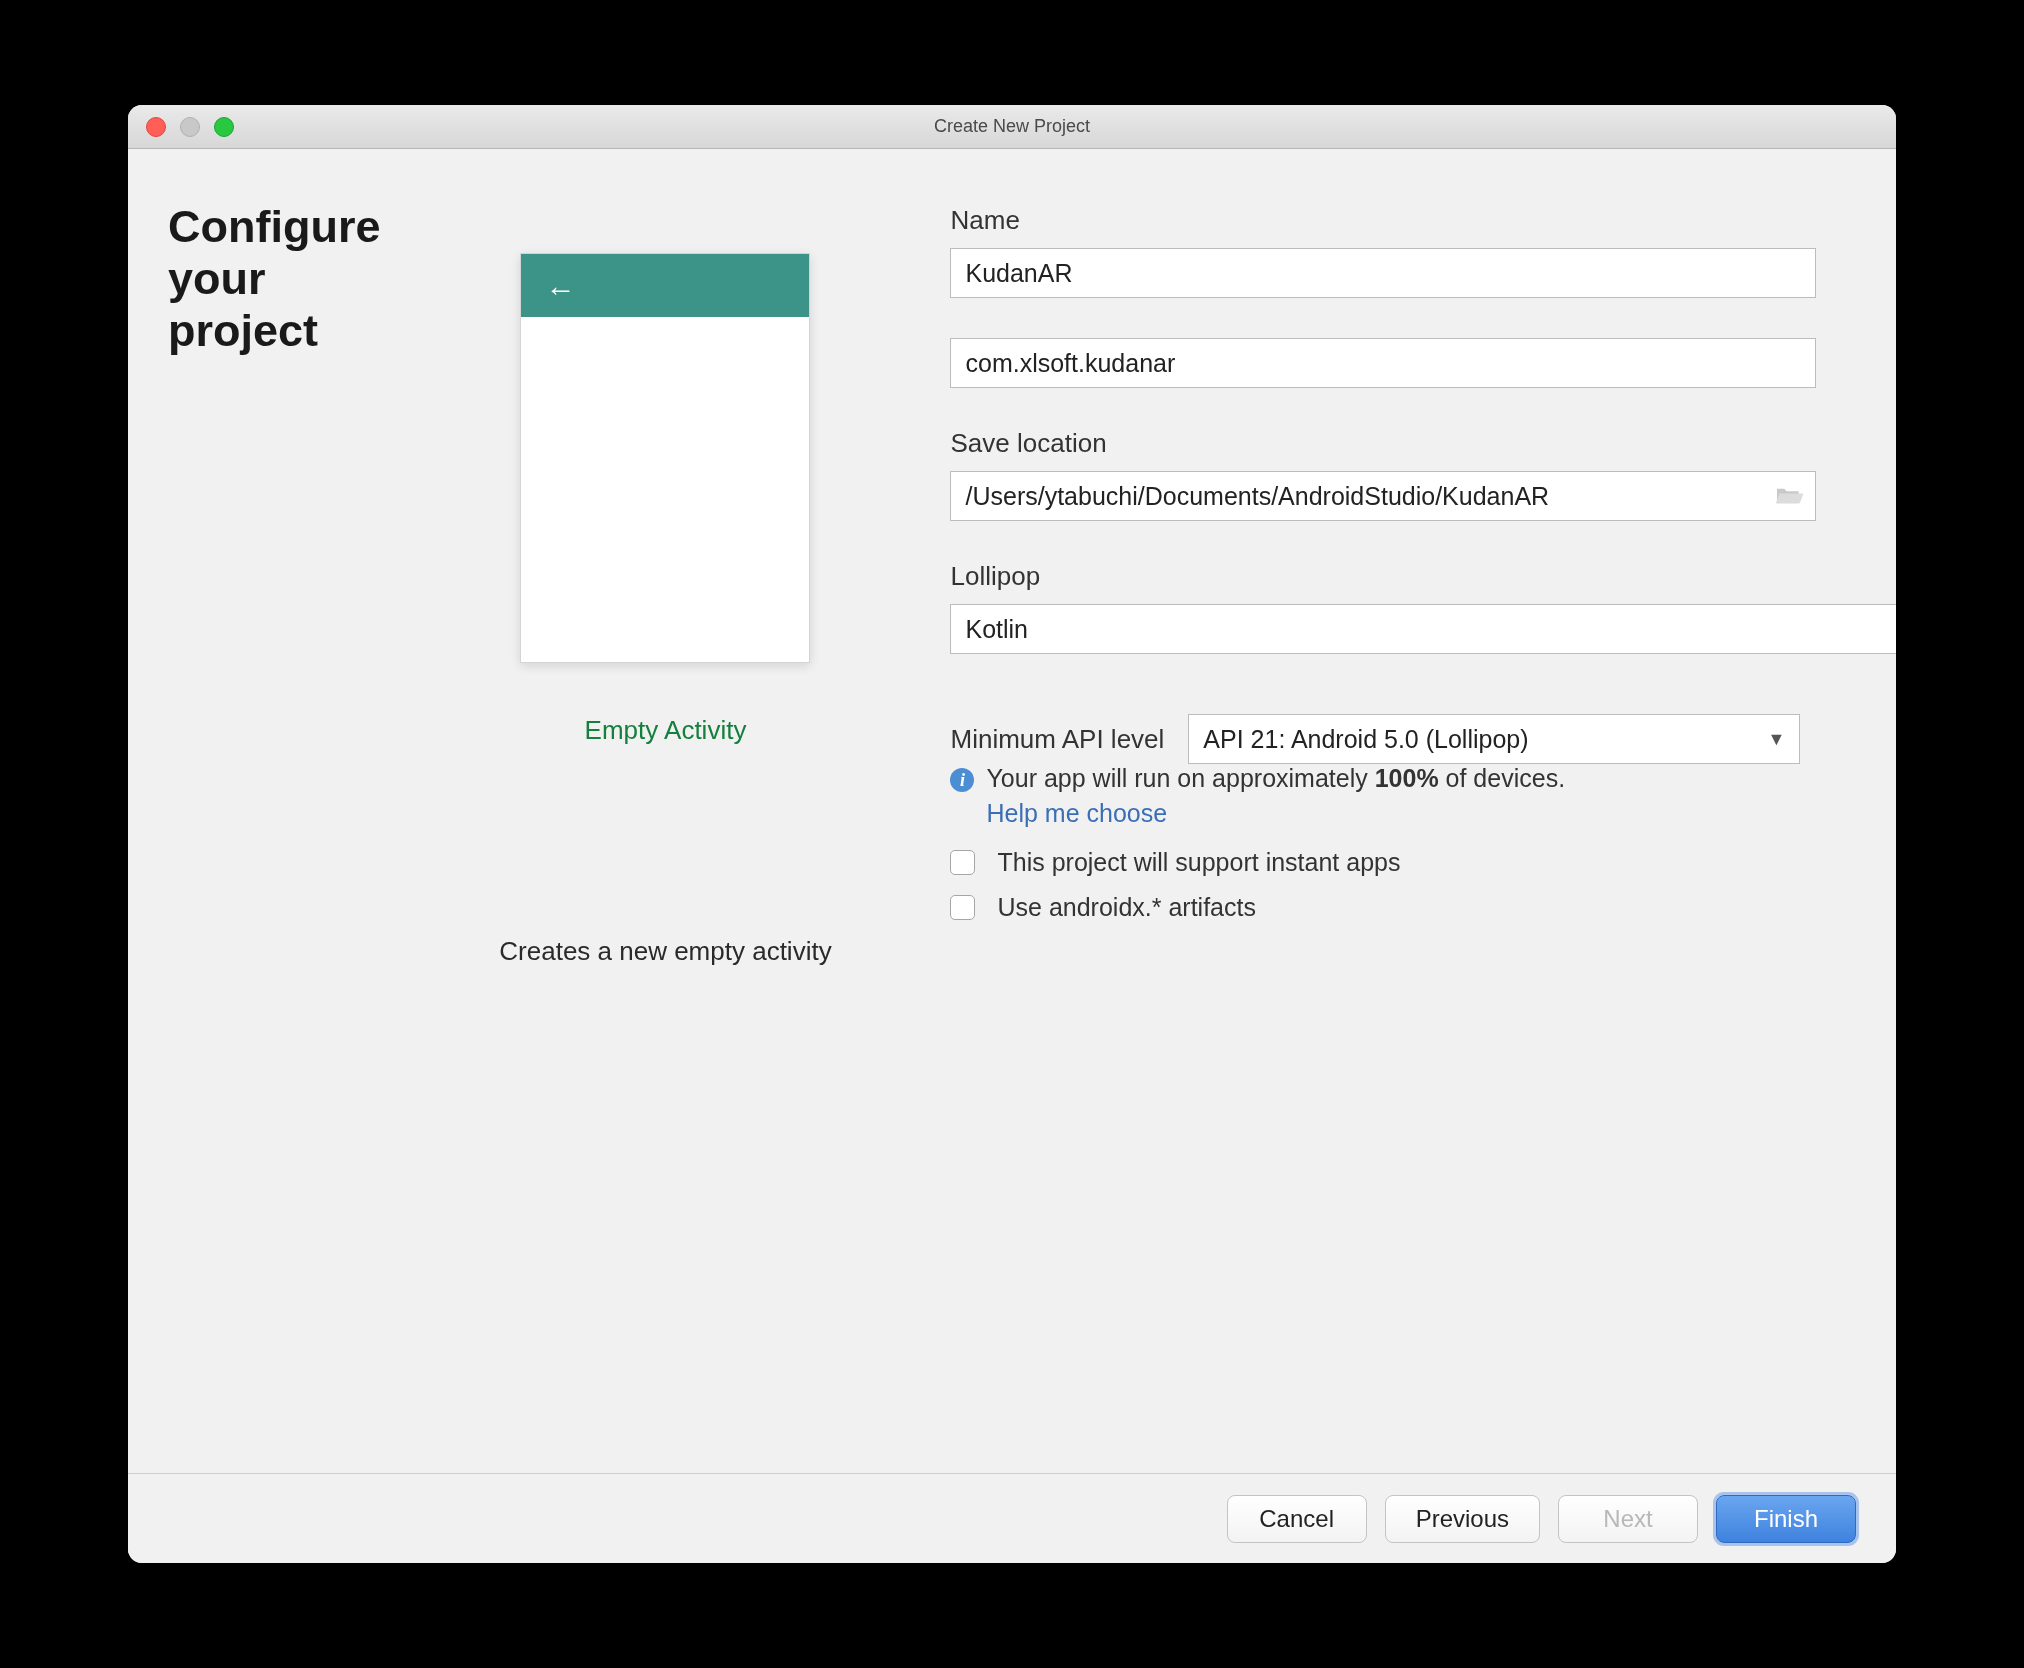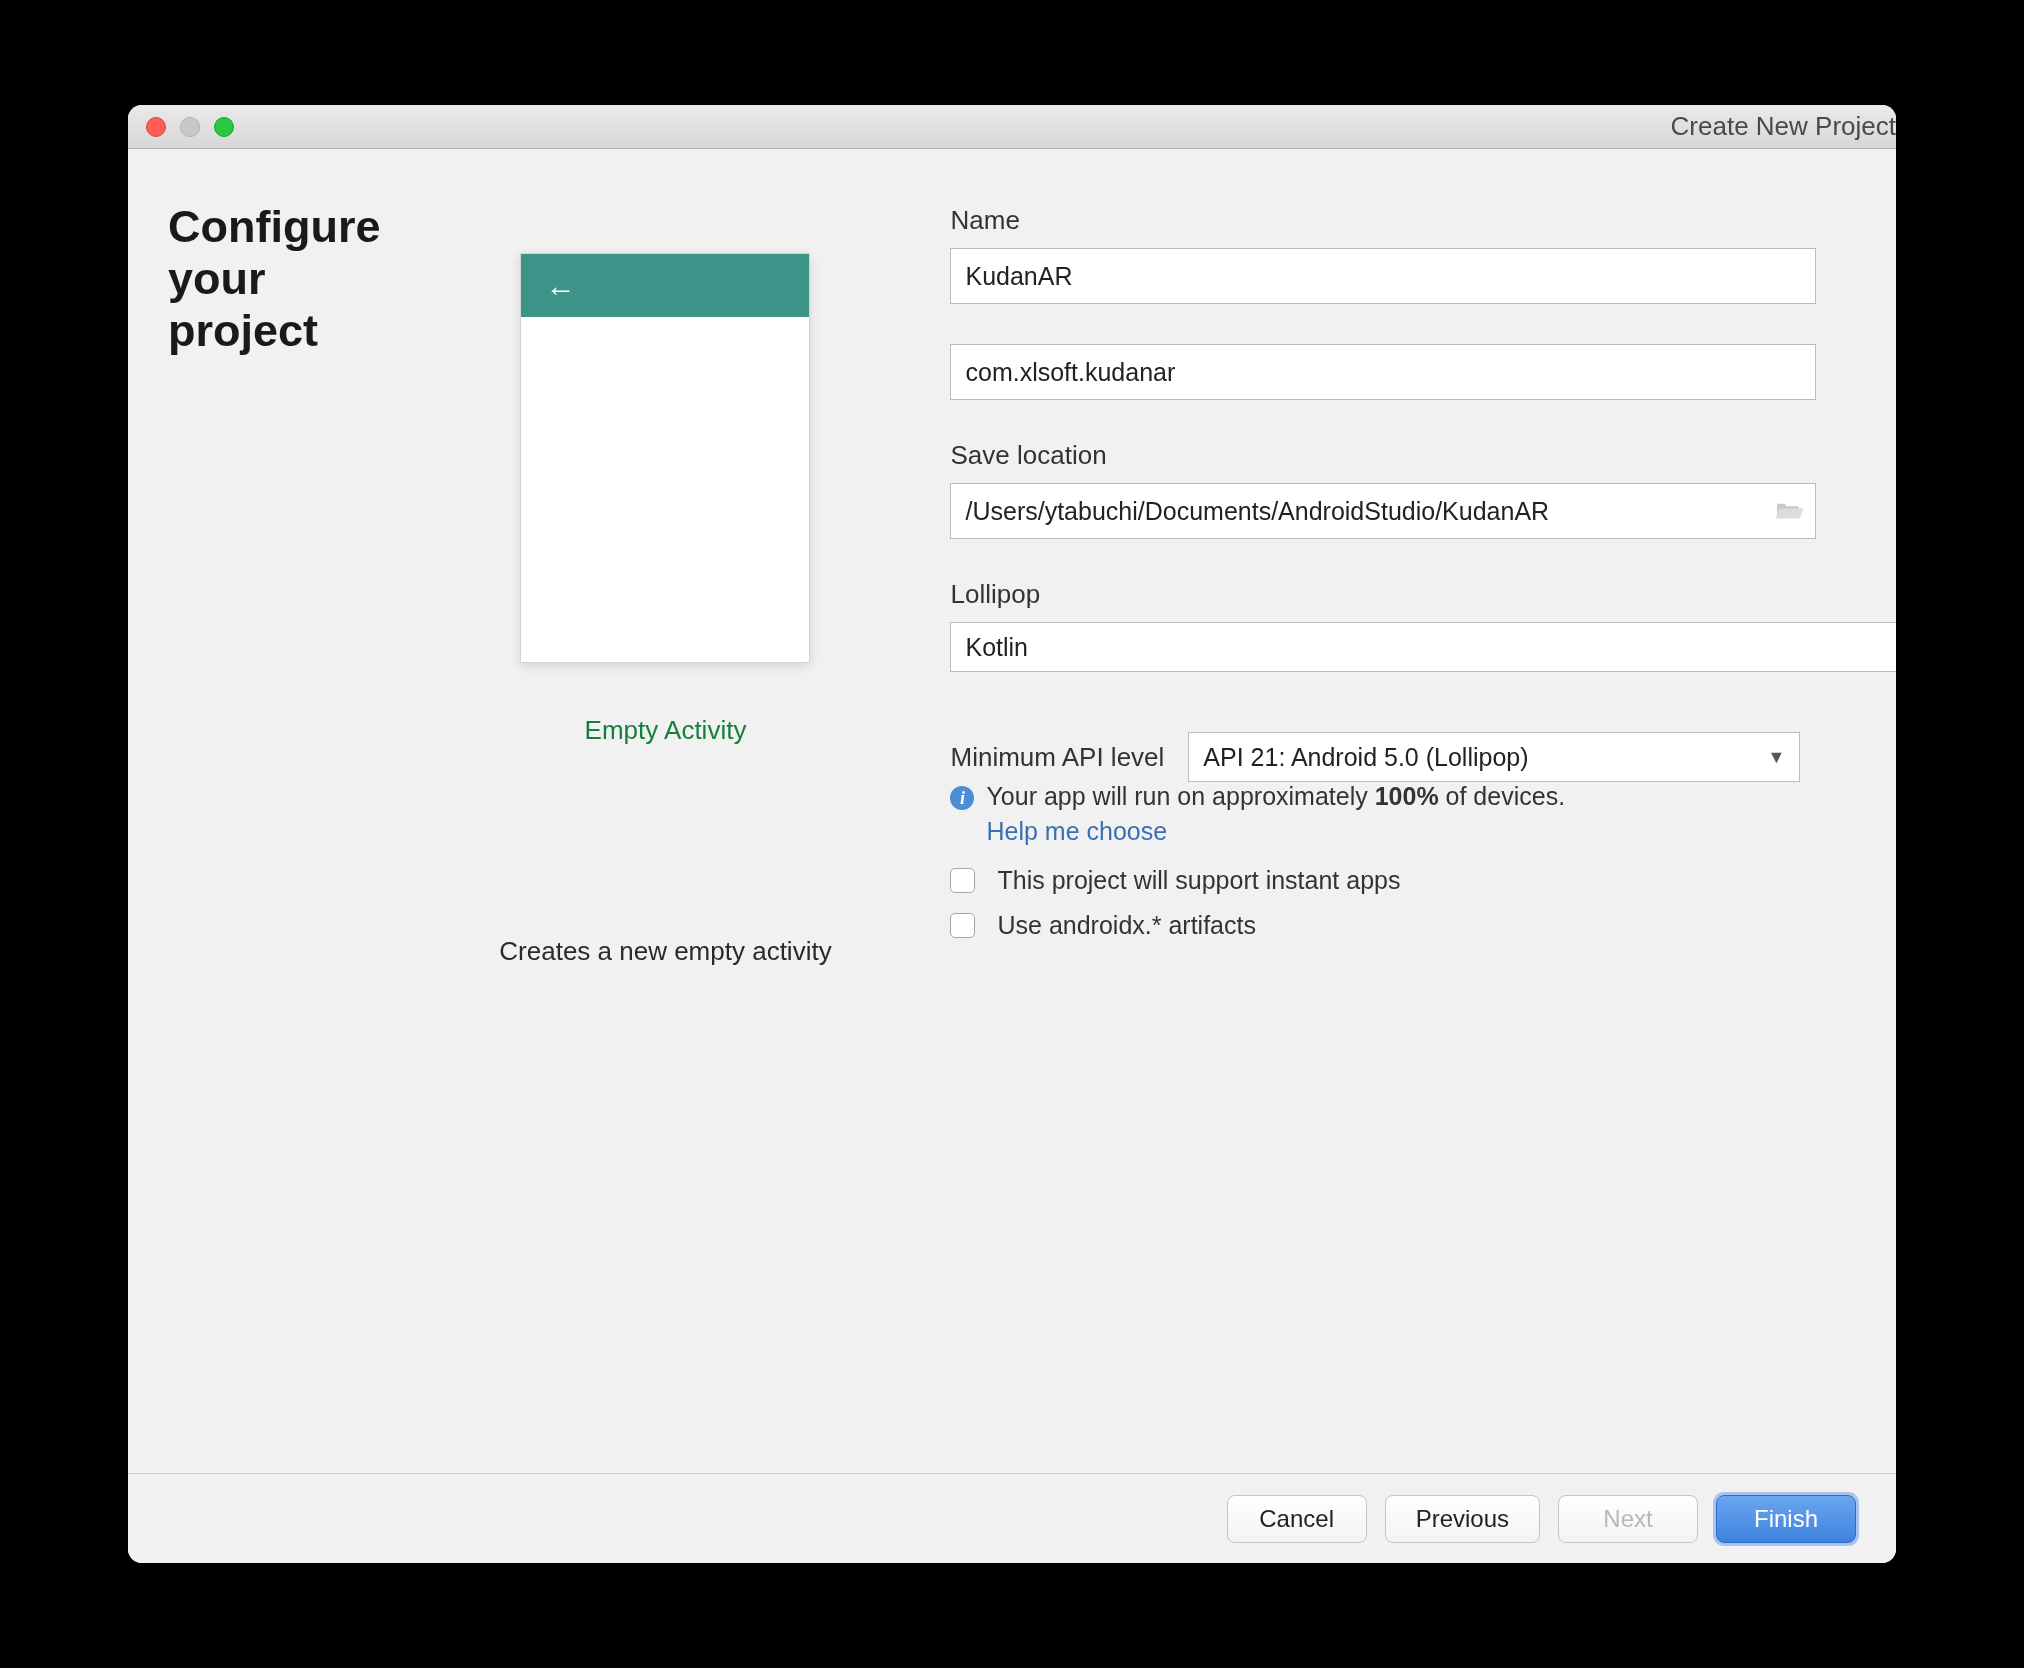--- a/index.html
+++ b/index.html
@@ -24,22 +24,22 @@
     border-bottom: 1px solid #b5b5b5;
     display: flex; align-items: center;
     position: relative;
   }
   .traffic { display: flex; gap: 14px; padding-left: 18px; }
   .dot { width: 20px; height: 20px; border-radius: 50%; }
   .dot.red { background: #ff5f57; border:1px solid #e0443e; }
   .dot.yellow { background: #c8c8c8; border:1px solid #b0b0b0; }
   .dot.green { background: #28c840; border:1px solid #17a62c; }
   .titlebar-title {
-    position:absolute; left:0; right:0; text-align:right;
-    font-size: 26px; color:#4a4a4a;
+    position:absolute; left:0; right:0; text-align:center;
+    font-size: 18px; color:#4a4a4a;
   }
   .content {
     flex:1; padding: 52px 40px 0 40px;
     display:flex; flex-direction:row;
   }
   .page-title { font-size: 45px; color:#1a1a1a; margin-bottom: 60px; }
   .body-cols { display:flex; flex:1; }
   .left-col {
     width: 570px;
     display:flex; flex-direction:column; align-items:center;
@@ -56,21 +56,21 @@
     height: 63px; background:#3b9487;
     display:flex; align-items:center; padding-left: 24px;
   }
   .phone-arrow { color:#fff; font-size:30px; }
   .template-name { font-size: 26px; color:#15803d; margin-bottom: 190px;}
   .template-desc { font-size:26px; color:#2a2a2a; }
   .right-col { flex:1; padding-top: 4px; }
   .field { margin-bottom: 40px; }
   .field-label { font-size:26px; color:#333; margin-bottom: 12px; display:block; }
   .text-input {
-    width: 866px; height:56px;
+    width: 866px; height:50px;
     border:1px solid #bcbcbc;
     background:#fff; font-size:25px; color:#222;
     padding: 0 14px;
   }
   .location-wrap { position:relative; width:866px; }
   .folder-icon {
     position:absolute; right:12px; top:50%; transform:translateY(-50%);
     width:30px; height:24px;
   }
   .select {

